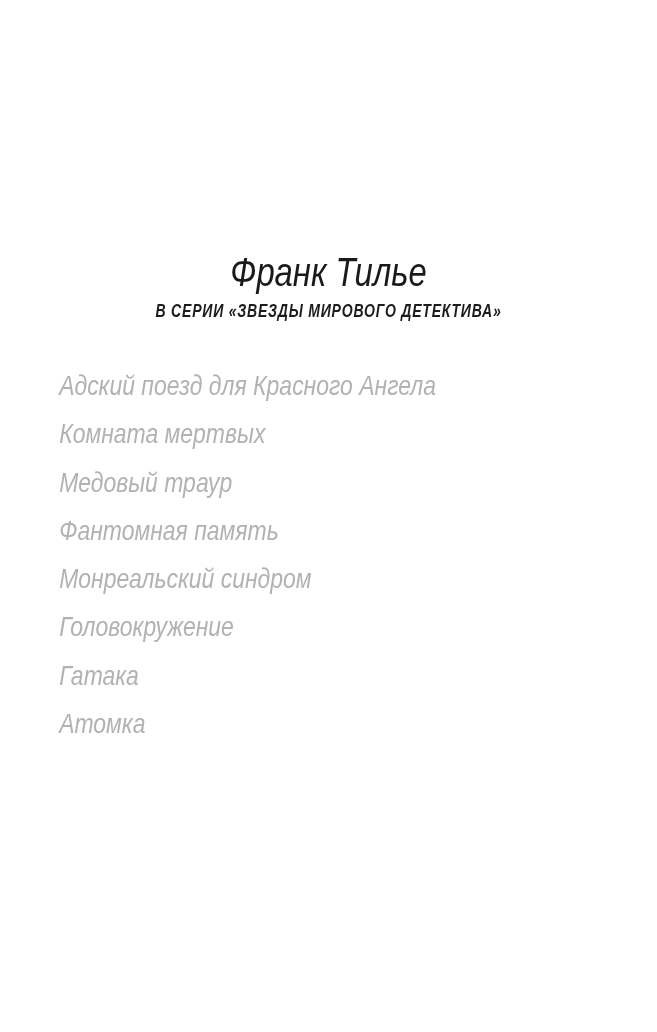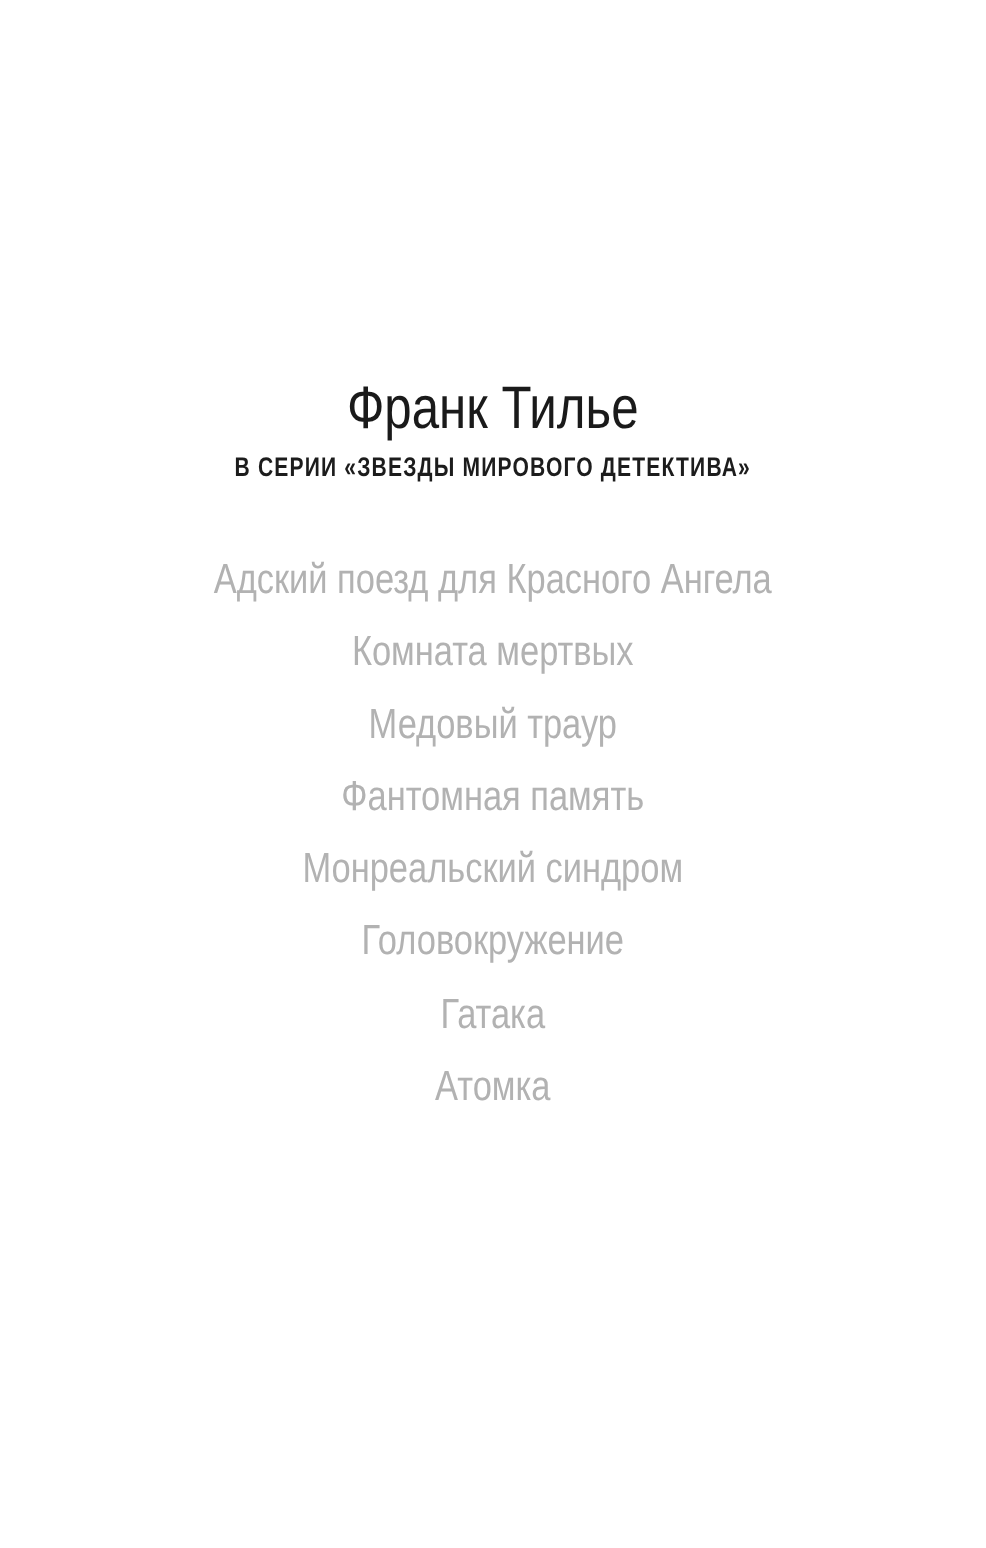--- a/index.html
+++ b/index.html
@@ -8,20 +8,21 @@
     background: #ffffff;
   }
   .page {
     position: relative;
     width: 657px;
     height: 1032px;
     margin: 0 auto;
     background: #ffffff;
     overflow: hidden;
     font-family: "Liberation Sans", sans-serif;
+    font-style: italic;
   }
   
   .author {
     position: absolute;
     top: 252px;
     left: 0;
     width: 100%;
     margin: 0;
     font-size: 40px;
     font-weight: 400;
@@ -51,21 +52,20 @@
   }
   
   .books {
     position: absolute;
     top: 362px;
     left: 0;
     width: 100%;
     margin: 0;
     padding: 0;
     list-style: none;
-    text-align: center;
   }
   .books li {
     font-size: 28px;
     font-weight: 400;
     line-height: 48.3px;
     color: #b2b2b2;
     transform: scaleX(0.82);
     transform-origin: 50% 50%;
     white-space: nowrap;
   }

